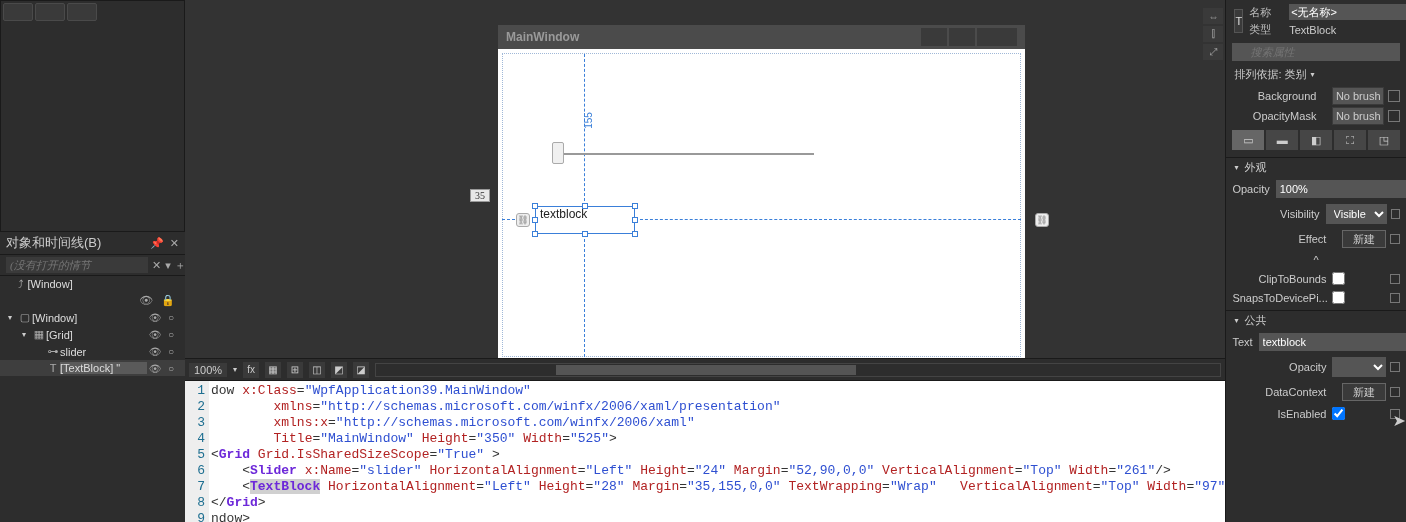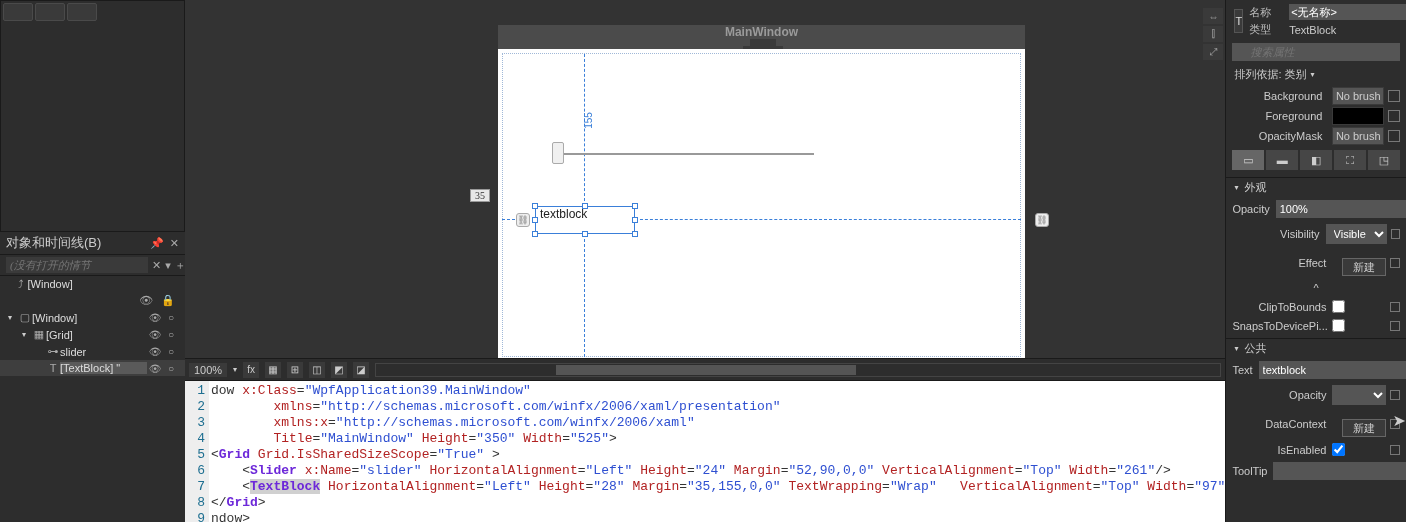--- a/index.html
+++ b/index.html
@@ -23,21 +23,21 @@
 .tree-row { display:flex; align-items:center; padding:2px 6px; color:#ddd;}
 .tree-row .indent{display:inline-block;}
 .tree-row .caret{color:#ccc; font-size:8px; width:10px; display:inline-block;}
 .tree-row .ico{width:14px; display:inline-block; text-align:center; color:#aaa;}
 .tree-row .txt{flex:1;}
 .tree-row .eye{width:16px; text-align:center; color:#aaa; font-size:10px;}
 .tree-row.selected{ background:#3e3e3e;}
 .mid-col { flex:1; display:flex; flex-direction:column; background:#333;}
 .design-area { flex:0 0 358px; background:#333; position:relative; overflow:hidden;}
 .win-mock { position:absolute; left:313px; top:25px; width:527px; background:#fff;}
-.win-chrome { height:24px; background:#4b4b4b; display:flex; align-items:center; padding:0 8px; position:relative;flex-direction:column;}
+.win-chrome { height:24px; background:#4b4b4b; display:flex; align-items:center; padding:0 8px; position:relative;}
 .win-chrome .title{color:#9a9a9a; font-weight:600; font-size:12px;}
 .win-chrome .gap{flex:1;}
 .win-chrome .wbtn{width:26px; height:18px; background:#3a3a3a; margin-left:2px;}
 .win-chrome .wbtn.close{width:40px;}
 .win-body{ position:relative; height:312px; background:#fff;}
 .grid-border{position:absolute; inset:4px; border:1px dotted #a0b8d8;}
 .slider-widget{position:absolute; left:55px; top:93px; width:261px; height:24px; display:flex; align-items:center;}
 .slider-track{flex:1; height:2px; background:#999; position:relative;}
 .slider-thumb{width:12px; height:22px; background:#f0f0f0; border:1px solid #aaa; border-radius:2px; position:absolute; left:-1px; top:-11px;}
 .selected-el{position:absolute; left:37px; top:157px; width:100px; height:28px; border:1px solid #3a7fd9; background:#fff;}
@@ -71,34 +71,34 @@
 .prop-head .type-ico{width:24px; height:24px; background:#3a3a3a; display:flex; align-items:center;justify-content:center; color:#ddd; border:1px solid #555;}
 .prop-head .meta{flex:1;}
 .prop-head .row{display:flex; gap:6px; align-items:center;}
 .prop-head .lbl{width:34px; color:#bbb;}
 .prop-head input{flex:1; background:#555; border:none; color:#fff; font-size:11px; padding:2px; }
 .prop-search{ margin:2px 6px; }
 .prop-search input{width:100%; background:#555; border:none; color:#aaa; font-style:italic; font-size:11px; padding:3px 18px;}
 .sort-row{display:flex; align-items:center; gap:4px; padding:4px 8px; color:#ccc;}
 .sort-row .caret{font-size:8px;}
 .brush-row{display:flex; align-items:center; margin:1px 6px;}
-.brush-row .lbl{width:100px; text-align:right; color:#ccc; padding-right:10px;}
+.brush-row .lbl{width:100px; text-align:right; color:#ccc; padding-right:16px;}
 .brush-row .val{flex:1; background:#555; height:18px; border:1px solid #3a3a3a; display:flex; align-items:center; justify-content:center; color:#ccc;}
 .brush-row .val.black{background:#000;}
 .brush-row .mk{width:12px; height:12px; border:1px solid #777; margin-left:4px;}
 .tabs-row{display:flex; gap:2px; margin:4px 6px;}
 .tabs-row .tab{flex:1; height:20px; background:#464646; display:flex; align-items:center; justify-content:center; color:#ccc;}
 .tabs-row .tab.active{background:#666;}
 .cat-hdr{display:flex;align-items:center; gap:6px; padding:2px 8px; color:#ccc; border-top:1px solid #1a1a1a; margin-top:3px;}
 .cat-hdr .caret{font-size:8px;}
 .prop-row{display:flex; align-items:center; margin:3px 6px;}
 .prop-row .lbl{width:100px; text-align:right; padding-right:6px; color:#ccc;}
 .prop-row .val{flex:1; background:#555; border:none; color:#fff; font-size:11px; padding:3px 4px;}
 .prop-row select.val{background:#555; color:#fff;}
-.prop-row .btn{width:44px; height:18px; background:#3a3a3a; border:1px solid #666; color:#ccc; font-size:11px; display:flex; align-items:center;justify-content:center;margin-top:8px;}
+.prop-row .btn{width:44px; height:18px; background:#3a3a3a; border:1px solid #666; color:#ccc; font-size:11px; display:flex; align-items:center;justify-content:center;}
 .prop-row .expand{width:230px; text-align:center; color:#ccc;}
 .prop-row .mk{width:10px; height:10px; border:1px solid #777; margin-left:4px;}
 .prop-row input[type=checkbox]{margin-right:auto;}
 .cursor{position:absolute; right:0; bottom:92px; font-size:16px; pointer-events:none;}
 </style>
 </head>
 <body>
 
 <div class="app">
   <div class="left-col">
@@ -283,25 +283,20 @@
       <span>排列依据: 类别</span>
       <span class="caret">▾</span>
     </div>
 
     <div class="brush-row">
       <span class="lbl">Background</span>
       <span class="val">No brush</span>
       <span class="mk"></span>
     </div>
     <div class="brush-row">
-      <span class="lbl">Foreground</span>
-      <span class="val black"></span>
-      <span class="mk"></span>
-    </div>
-    <div class="brush-row">
       <span class="lbl">OpacityMask</span>
       <span class="val">No brush</span>
       <span class="mk"></span>
     </div>
 
     <div class="tabs-row">
       <div class="tab active">▭</div>
       <div class="tab">▬</div>
       <div class="tab">◧</div>
       <div class="tab">⛶</div>
@@ -362,21 +357,16 @@
       <span class="lbl">DataContext</span>
       <span class="val" style="background:#2d2d2d; border:none;"></span>
       <span class="btn">新建</span>
       <span class="mk"></span>
     </div>
     <div class="prop-row">
       <span class="lbl">IsEnabled</span>
       <input type="checkbox" checked="" style="">
       <span class="mk"></span>
     </div>
-    <div class="prop-row">
-      <span class="lbl">ToolTip</span>
-      <input class="val" style="">
-
-    </div>
 
     <span class="cursor">➤</span>
   </div>
 </div>
 
 </body></html>

